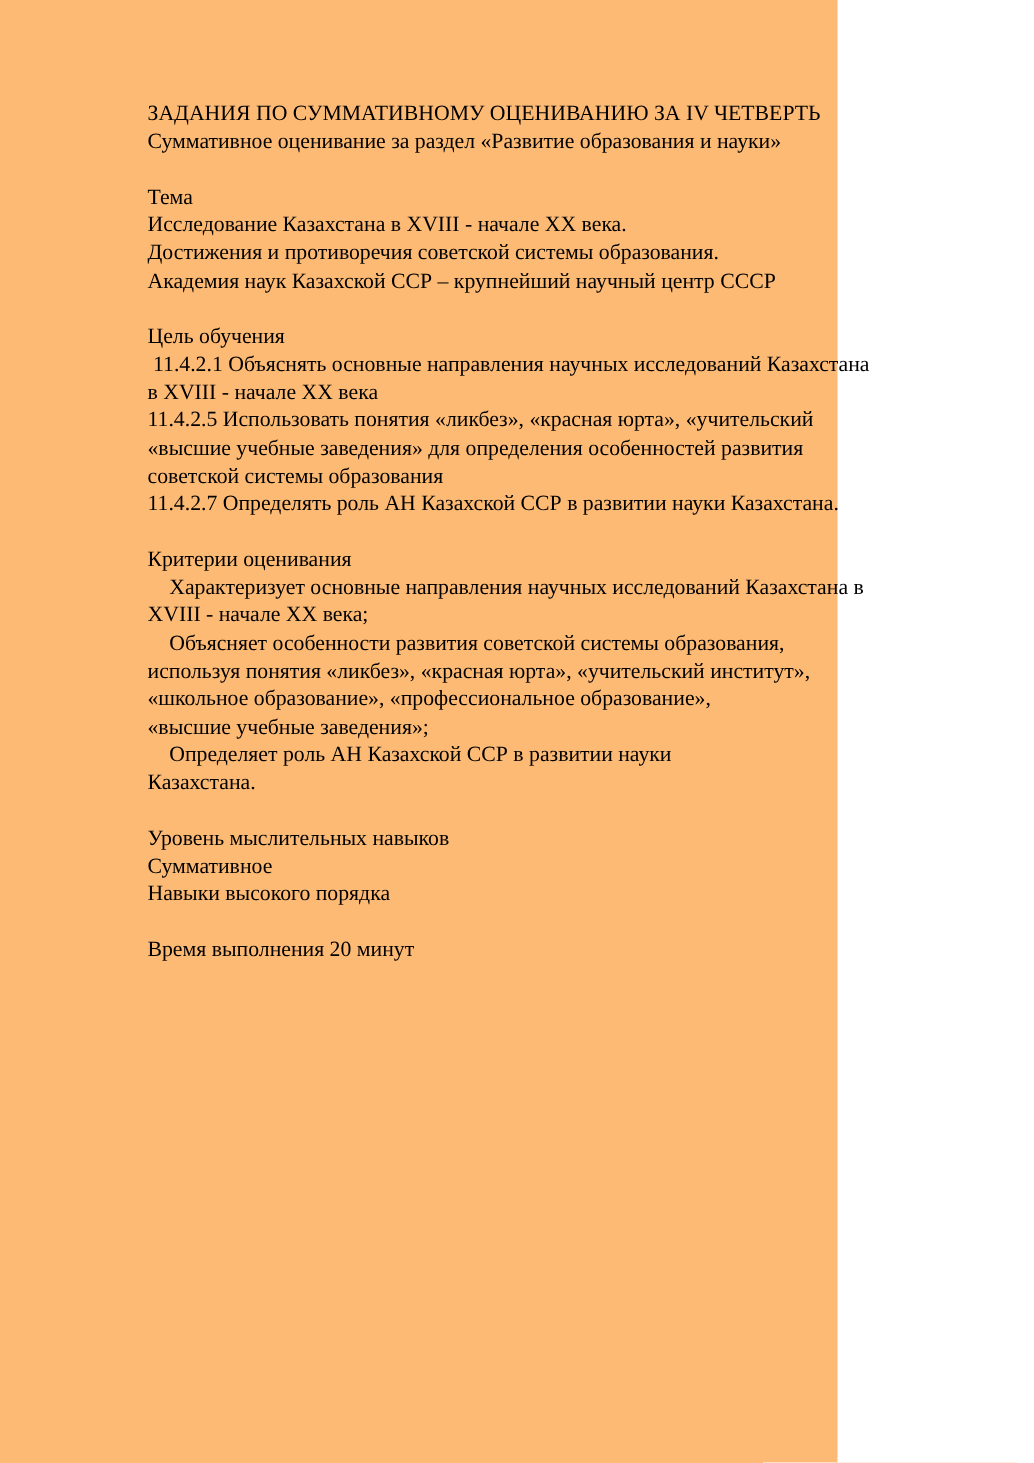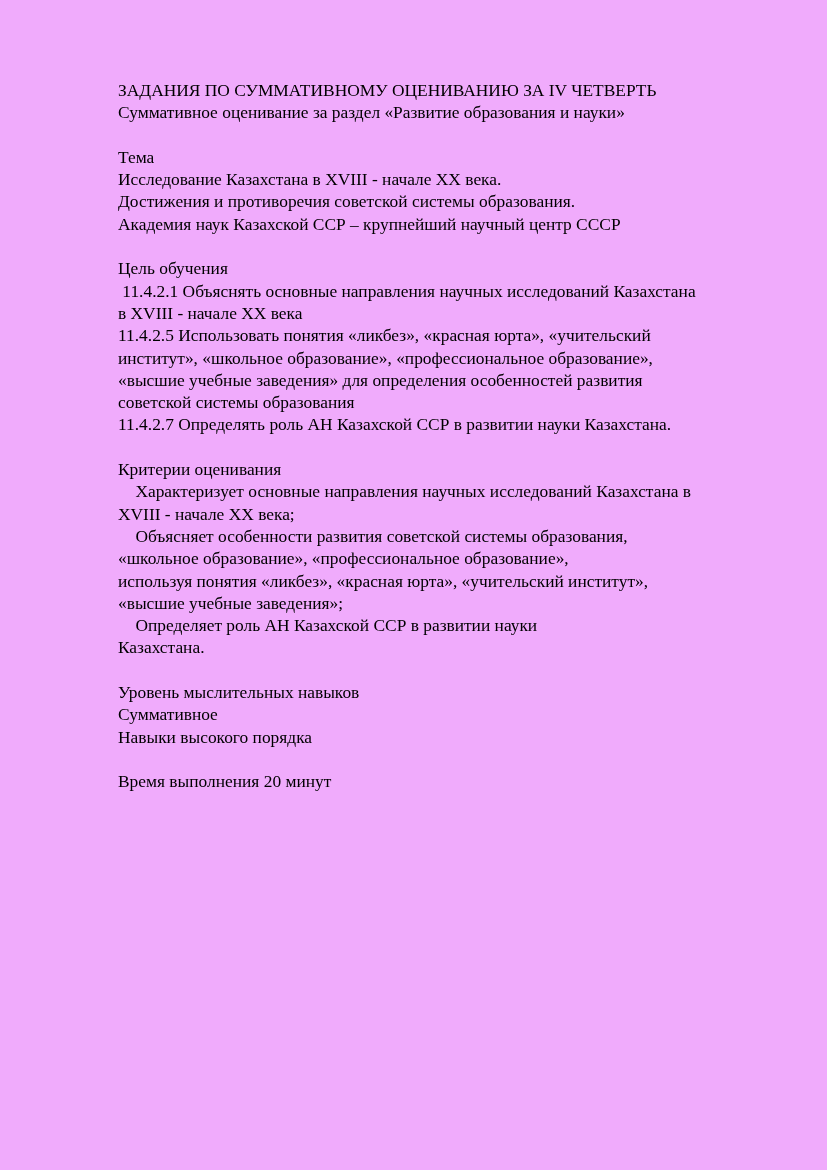--- a/index.html
+++ b/index.html
@@ -14,23 +14,23 @@
     position: relative;
     overflow: hidden;
     font-family: "Liberation Serif", "DejaVu Serif", serif;
     color: #000000;
     -webkit-font-smoothing: antialiased;
   }
   .page {
     position: absolute;
     top: 0;
     left: 0;
-    width: 827px;
+    width: 670px;
     height: 1170px;
-    background: #f0abfc;
+    background: #fdba74;
   }
   .content {
     position: absolute;
     left: 118px;
     top: 79px;
     width: 660px;
   }
   .line {
     font-size: 17.4px;
     line-height: 22.3px;
@@ -57,33 +57,32 @@
     <div class="line">Исследование Казахстана в XVIII - начале XX века.</div>
     <div class="line">Достижения и противоречия советской системы образования.</div>
     <div class="line">Академия наук Казахской ССР – крупнейший научный центр СССР</div>
 
     <div class="gap"></div>
 
     <div class="line">Цель обучения</div>
     <div class="line"> 11.4.2.1 Объяснять основные направления научных исследований Казахстана</div>
     <div class="line">в XVIII - начале XX века</div>
     <div class="line">11.4.2.5 Использовать понятия «ликбез», «красная юрта», «учительский</div>
-    <div class="line">институт», «школьное образование», «профессиональное образование»,</div>
     <div class="line">«высшие учебные заведения» для определения особенностей развития</div>
     <div class="line">советской системы образования</div>
     <div class="line">11.4.2.7 Определять роль АН Казахской ССР в развитии науки Казахстана.</div>
 
     <div class="gap"></div>
 
     <div class="line">Критерии оценивания</div>
     <div class="line">    Характеризует основные направления научных исследований Казахстана в</div>
     <div class="line">XVIII - начале XX века;</div>
     <div class="line">    Объясняет особенности развития советской системы образования,</div>
+    <div class="line">используя понятия «ликбез», «красная юрта», «учительский институт»,</div>
     <div class="line">«школьное образование», «профессиональное образование»,</div>
-    <div class="line">используя понятия «ликбез», «красная юрта», «учительский институт»,</div>
     <div class="line">«высшие учебные заведения»;</div>
     <div class="line">    Определяет роль АН Казахской ССР в развитии науки</div>
     <div class="line">Казахстана.</div>
 
     <div class="gap"></div>
 
     <div class="line">Уровень мыслительных навыков</div>
     <div class="line">Суммативное</div>
     <div class="line">Навыки высокого порядка</div>
 

